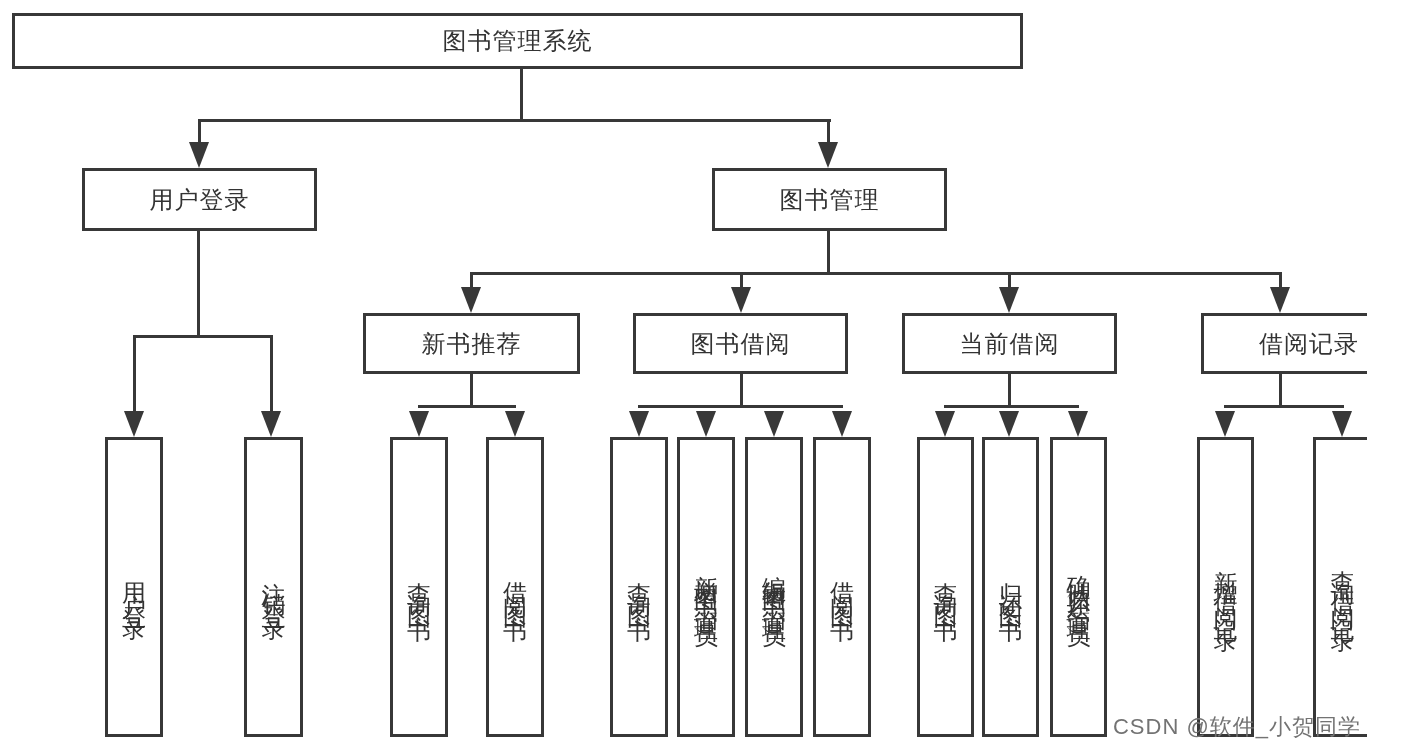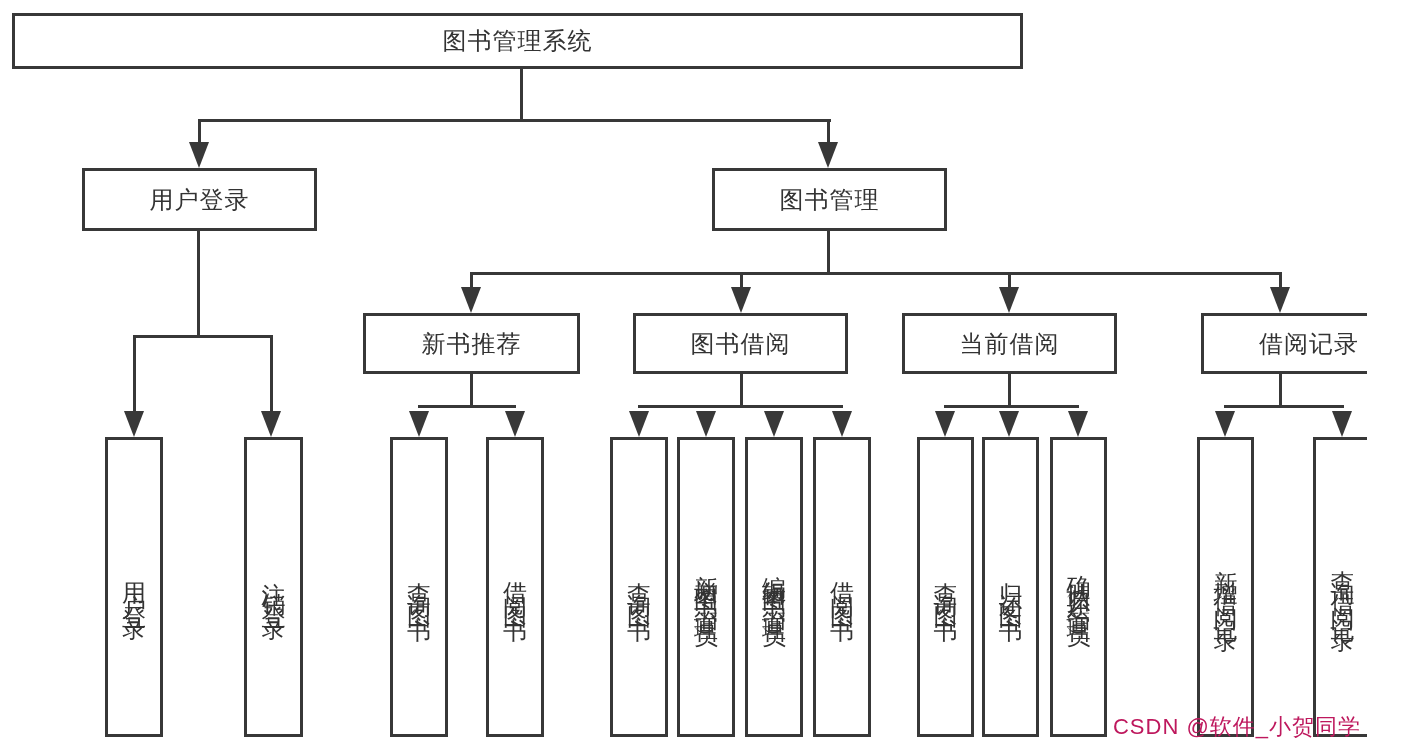--- a/index.html
+++ b/index.html
@@ -52,21 +52,21 @@
     width: 0;
     height: 0;
     border-left: 10px solid transparent;
     border-right: 10px solid transparent;
     border-top: 26px solid #383838;
   }
   #watermark {
     position: absolute;
     right: 6px;
     bottom: 5px;
-    color: #be185d;
+    color: #737373;
     font-size: 22px;
     letter-spacing: 1px;
     z-index: 50;
     white-space: nowrap;
   }
 </style>
 </head>
 <body>
 
 <div id="stage">

